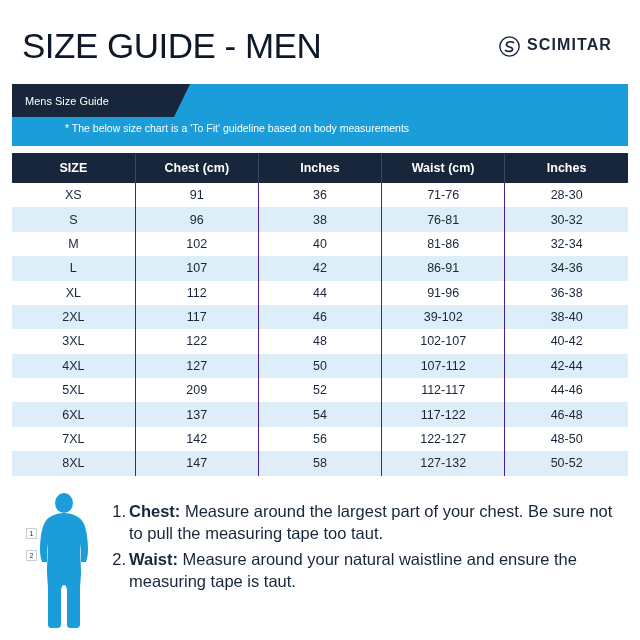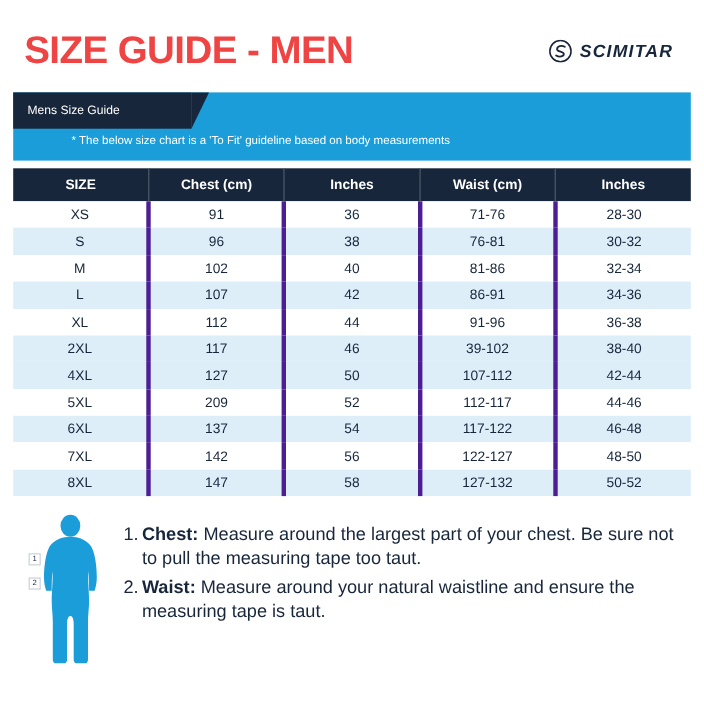--- a/index.html
+++ b/index.html
@@ -25,32 +25,31 @@
   
   .header {
     display: flex;
     align-items: center;
     justify-content: space-between;
     padding: 26px 22px 12px 22px;
     box-sizing: border-box;
   }
   .title {
     font-size: 35px;
-    font-weight: bold;
+    font-weight: normal;
     letter-spacing: -0.5px;
-    color: #ef4444;
+    color: #0f172a;
     font-family: "Liberation Sans", sans-serif;
     white-space: nowrap;
   }
   .brand {
     display: flex;
-    align-items: flex-end;
+    align-items: flex-start;
     gap: 7px;
     padding-right: 6px;
-    font-style: italic;
   }
   .brand-mark {
     width: 21px;
     height: 21px;
     display: block;
   }
   .brand-name {
     font-size: 16px;
     font-weight: bold;
     letter-spacing: 1.1px;
@@ -117,21 +116,21 @@
     text-align: center;
     border-right: 1px solid #39475c;
   }
   table.size-table thead th:last-child { border-right: none; }
 
   table.size-table tbody td {
     font-size: 12.5px;
     text-align: center;
     padding: 5.2px 0;
     color: #17263a;
-    border-right: 4px solid #4c1d95;
+    border-right: 1px solid #4c1d95;
   }
   table.size-table tbody td:last-child { border-right: none; }
   table.size-table tbody tr.odd td { background: #ffffff; }
   table.size-table tbody tr.even td { background: #ddeef9; }
 
   
   .footer {
     display: flex;
     align-items: flex-start;
     margin: 14px 12px 0 12px;
@@ -249,20 +248,27 @@
           <td>44</td>
           <td>91-96</td>
           <td>36-38</td>
         </tr>
         <tr class="even">
           <td>2XL</td>
           <td>117</td>
           <td>46</td>
           <td>39-102</td>
           <td>38-40</td>
+        </tr>
+        <tr class="odd">
+          <td>3XL</td>
+          <td>122</td>
+          <td>48</td>
+          <td>102-107</td>
+          <td>40-42</td>
         </tr>
         <tr class="even">
           <td>4XL</td>
           <td>127</td>
           <td>50</td>
           <td>107-112</td>
           <td>42-44</td>
         </tr>
         <tr class="odd">
           <td>5XL</td>

